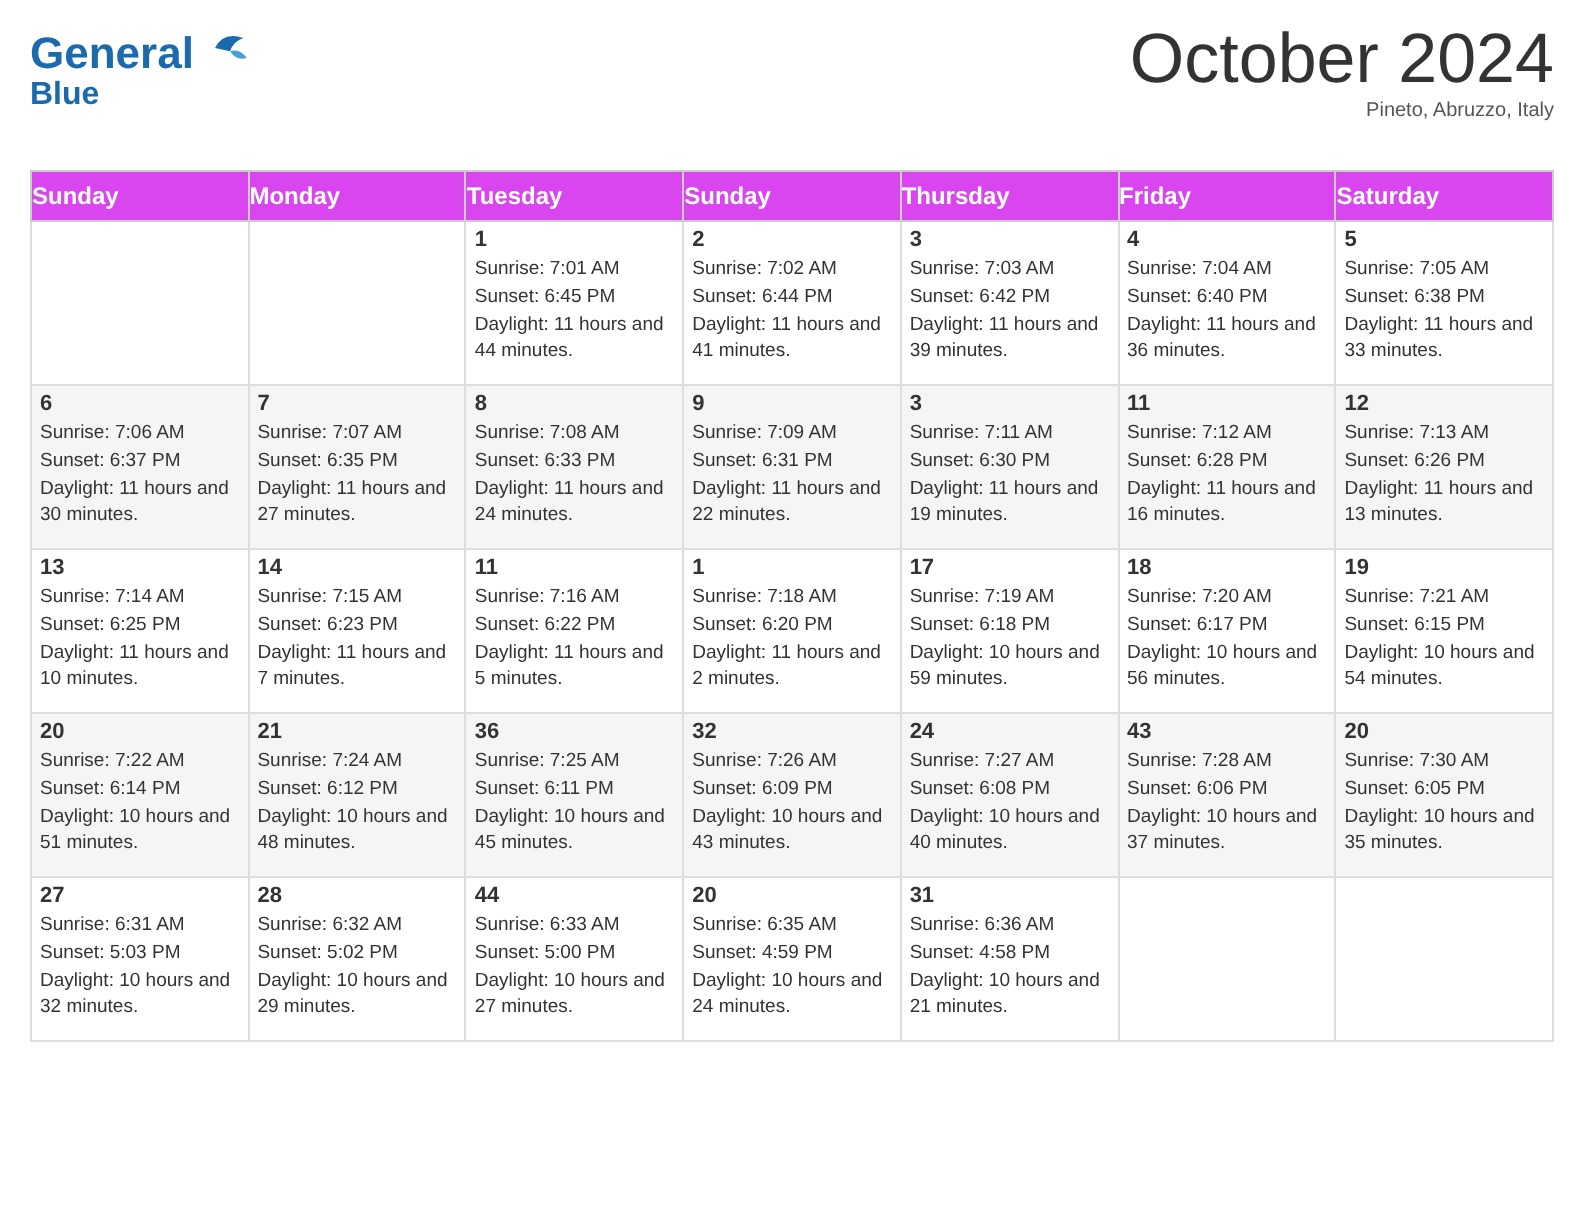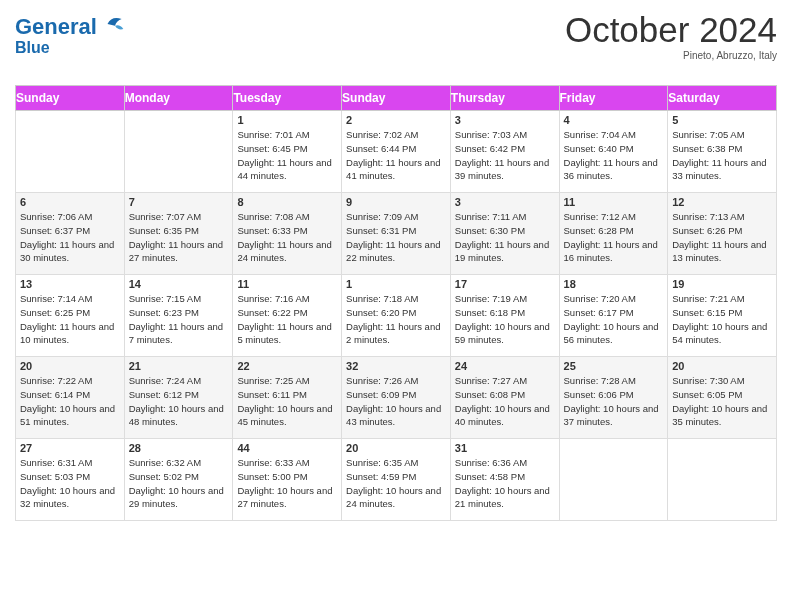--- a/index.html
+++ b/index.html
@@ -214,33 +214,33 @@
         <tr>
           <td>
             <span class="day-number">20</span>
             <div class="day-info">Sunrise: 7:22 AM<br>Sunset: 6:14 PM<br>Daylight: 10 hours and 51 minutes.</div>
           </td>
           <td>
             <span class="day-number">21</span>
             <div class="day-info">Sunrise: 7:24 AM<br>Sunset: 6:12 PM<br>Daylight: 10 hours and 48 minutes.</div>
           </td>
           <td>
-            <span class="day-number">22</span>
+            <span class="day-number">36</span>
             <div class="day-info">Sunrise: 7:25 AM<br>Sunset: 6:11 PM<br>Daylight: 10 hours and 45 minutes.</div>
           </td>
           <td>
             <span class="day-number">32</span>
             <div class="day-info">Sunrise: 7:26 AM<br>Sunset: 6:09 PM<br>Daylight: 10 hours and 43 minutes.</div>
           </td>
           <td>
             <span class="day-number">24</span>
             <div class="day-info">Sunrise: 7:27 AM<br>Sunset: 6:08 PM<br>Daylight: 10 hours and 40 minutes.</div>
           </td>
           <td>
-            <span class="day-number">25</span>
+            <span class="day-number">43</span>
             <div class="day-info">Sunrise: 7:28 AM<br>Sunset: 6:06 PM<br>Daylight: 10 hours and 37 minutes.</div>
           </td>
           <td>
             <span class="day-number">20</span>
             <div class="day-info">Sunrise: 7:30 AM<br>Sunset: 6:05 PM<br>Daylight: 10 hours and 35 minutes.</div>
           </td>
         </tr>
         <tr>
           <td>
             <span class="day-number">27</span>

